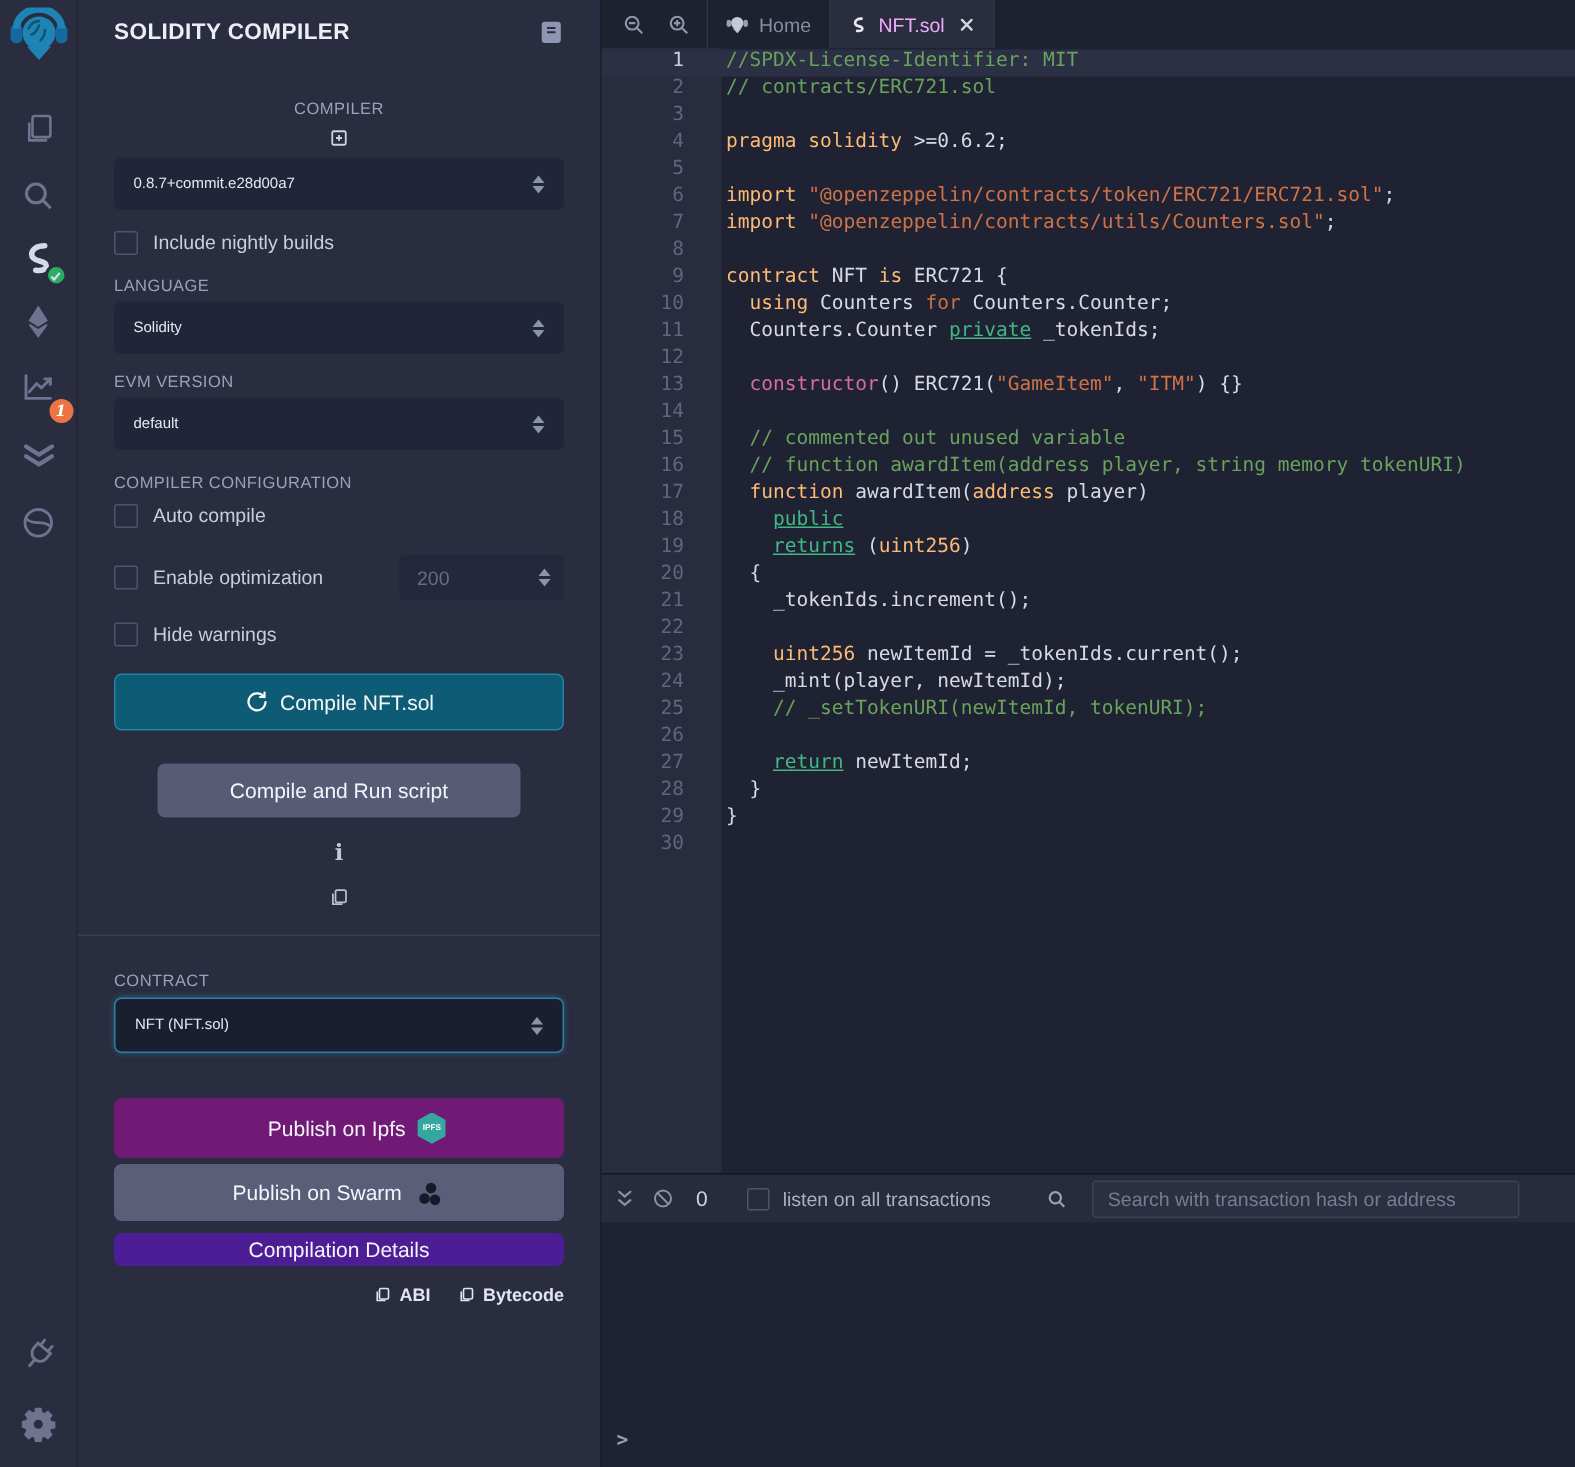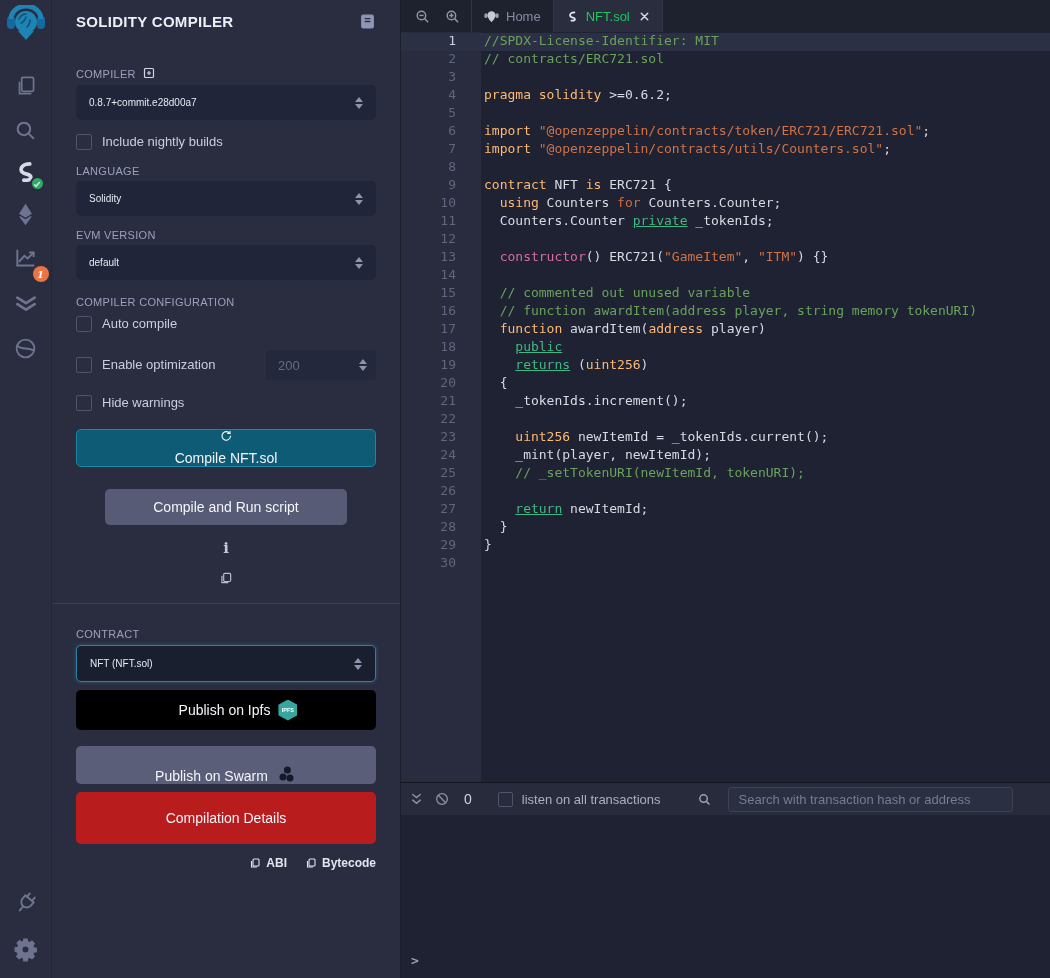--- a/index.html
+++ b/index.html
@@ -28,21 +28,21 @@
                  background:#27ae60; border:2px solid #2a2c3f; display:flex; align-items:center; justify-content:center; }
   .badge-orange { position:absolute; right:-6px; bottom:-7px; width:16px; height:16px; border-radius:50%;
                   background:#ec7342; color:#fff; font:italic bold 10px "DejaVu Serif", serif;
                   display:flex; align-items:center; justify-content:center; }
 
   
   .sidepanel { width:348px; background:#2a2c3f; flex-shrink:0; padding:0 24px; position:relative; }
   .sp-header { display:flex; justify-content:space-between; align-items:center; padding-top:13px; }
   .sp-title { font-size:15px; font-weight:bold; letter-spacing:.3px; color:#eceef6; }
   .grp-label { font-size:11px; color:#9aa1bd; letter-spacing:.3px; display:flex; align-items:center; gap:7px; }
-  .lab-compiler { margin-top:37px; }
+  .lab-compiler { margin-top:37px;flex-direction:column; }
   .lab-language { margin-top:15px; }
   .lab-evm { margin-top:13px; }
   .lab-config { margin-top:16px; }
   .lab-contract { margin-top:24px; }
   .select { height:35px; background:#212539; border-radius:5px; display:flex; align-items:center;
             justify-content:space-between; padding:0 13px; margin-top:4px; cursor:pointer; }
   .select .val { font-size:10px; color:#e6e9f2; }
   .caret { display:flex; flex-direction:column; gap:2px; align-items:center; }
   .tri-up { width:0; height:0; border-left:4px solid transparent; border-right:4px solid transparent;
             border-bottom:5px solid #8b93ad; }
@@ -54,46 +54,46 @@
   .row-nightly { margin-top:14px; }
   .row-auto { margin-top:8px; }
   .row-opt { margin-top:18px; display:flex; align-items:center; justify-content:space-between; }
   .runs-input { width:110px; height:30px; background:#23283c; border:none; border-radius:4px;
                 color:#676d84; font-size:13px; padding:0 26px 0 12px; }
   .runs-wrap { position:relative; }
   .runs-wrap .caret { position:absolute; right:9px; top:9px; }
   .row-hide { margin-top:15px; }
   .btn { border:none; border-radius:5px; font-family:"Liberation Sans",sans-serif; font-size:14px;
          color:#f4f5fa; cursor:pointer; display:flex; align-items:center; justify-content:center; gap:8px; }
-  .btn-compile { width:300px; height:38px; margin-top:18px; background:#0d5b75; border:1px solid #2083a8;flex-direction:column; }
+  .btn-compile { width:300px; height:38px; margin-top:18px; background:#0d5b75; border:1px solid #2083a8; }
   .row-run { margin-top:22px; display:flex; align-items:center; gap:14px;flex-direction:column; }
   .btn-run { width:242px; height:36px; background:#575b75; }
   .mini-ic { color:#b9bfd2; cursor:pointer; display:flex; align-items:center; }
   .info-i { font:bold 15px "DejaVu Serif", serif; color:#c2c7d8; padding:0 2px; }
   .sp-hr { border:none; border-top:1px solid #3a3f55; margin-top:18px; margin-left:-24px; margin-right:-24px; }
   .select-contract { background:#1a1f30; border:1px solid #2e7fa4; box-shadow:0 0 4px rgba(46,130,170,.55);
                      height:37px; margin-top:5px; }
-  .btn-ipfs { width:300px; height:40px; margin-top:8px; background:#000000;padding-left:24px; }
-  .btn-swarm { width:300px; height:38px; margin-top:16px; background:#5a5e78;align-items:flex-end; }
-  .btn-details { width:300px; height:52px; margin-top:8px; background:#b91c1c; }
+  .btn-ipfs { width:300px; height:40px; margin-top:30px; background:#701a75;padding-left:24px; }
+  .btn-swarm { width:300px; height:38px; margin-top:4px; background:#5a5e78; }
+  .btn-details { width:300px; height:22px; margin-top:8px; background:#4c1d95; }
   .ipfs-badge { width:19px; height:21px; background:#35a79e; color:#fff; font-size:5.5px; font-weight:bold;
                 display:flex; align-items:center; justify-content:center;
                 clip-path:polygon(50% 0,100% 25%,100% 75%,50% 100%,0 75%,0 25%); }
   .row-abi { margin-top:12px; display:flex; justify-content:flex-end; gap:18px; }
   .abi-item { display:flex; align-items:center; gap:5px; cursor:pointer; font-size:12px; font-weight:bold; color:#e2e5f0; }
 
   
   .main { flex:1; display:flex; flex-direction:column; border-left:1px solid #1b1e2b; min-width:0; }
   .tabbar { height:32px; background:#1e212e; display:flex; align-items:stretch; flex-shrink:0; }
   .zoombtn { width:30px; display:flex; align-items:center; justify-content:center; cursor:pointer; }
   .zoombtn:first-child { margin-left:6px; }
   .tab { display:flex; align-items:center; gap:7px; padding:0 12px; font-size:13px; color:#868ca3;
          border-left:1px solid #31344a; cursor:pointer; margin-left:4px; }
   .tab:last-of-type { border-right:1px solid #31344a; margin-left:0; }
-  .tab.active { background:#2a2d3d; color:#22c55e; }
+  .tab.active { background:#2a2d3d; color:#f0abfc; }
   .tab .close { display:flex; align-items:center; margin-left:2px; }
 
   .editor { height:750px; background:#1f2233; position:relative; overflow:hidden; flex-shrink:0; }
   .gutterbg { position:absolute; left:0; top:0; bottom:0; width:80px; background:#292c3e; }
   .codewrap { position:relative; padding-top:1px; }
   .code-line { display:flex; height:18px; font:13px "DejaVu Sans Mono", monospace; white-space:pre; }
   .code-line.active { background:#2b3044; }
   .ln { width:80px; flex-shrink:0; text-align:right; padding-right:25px; color:#5f6680; }
   .code-line.active .ln { color:#ccd1e0; }
   .lc { padding-left:3px; }

